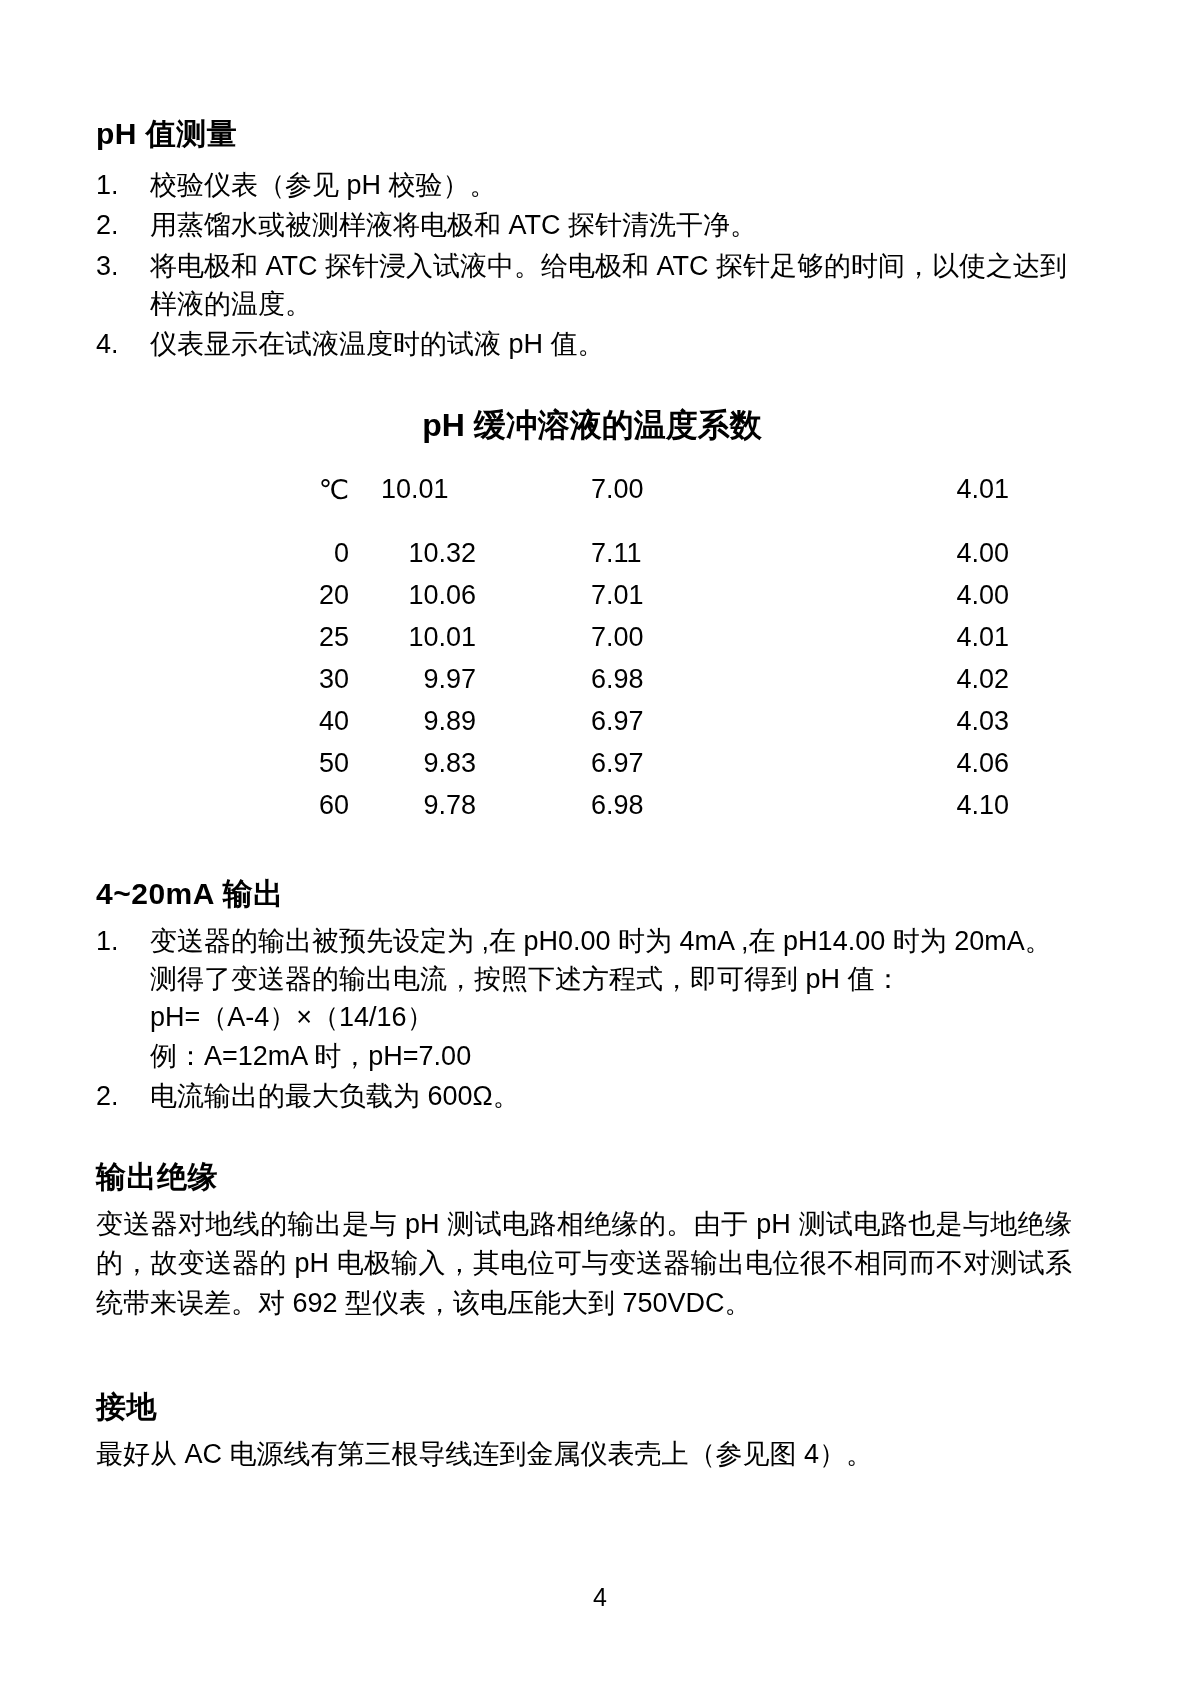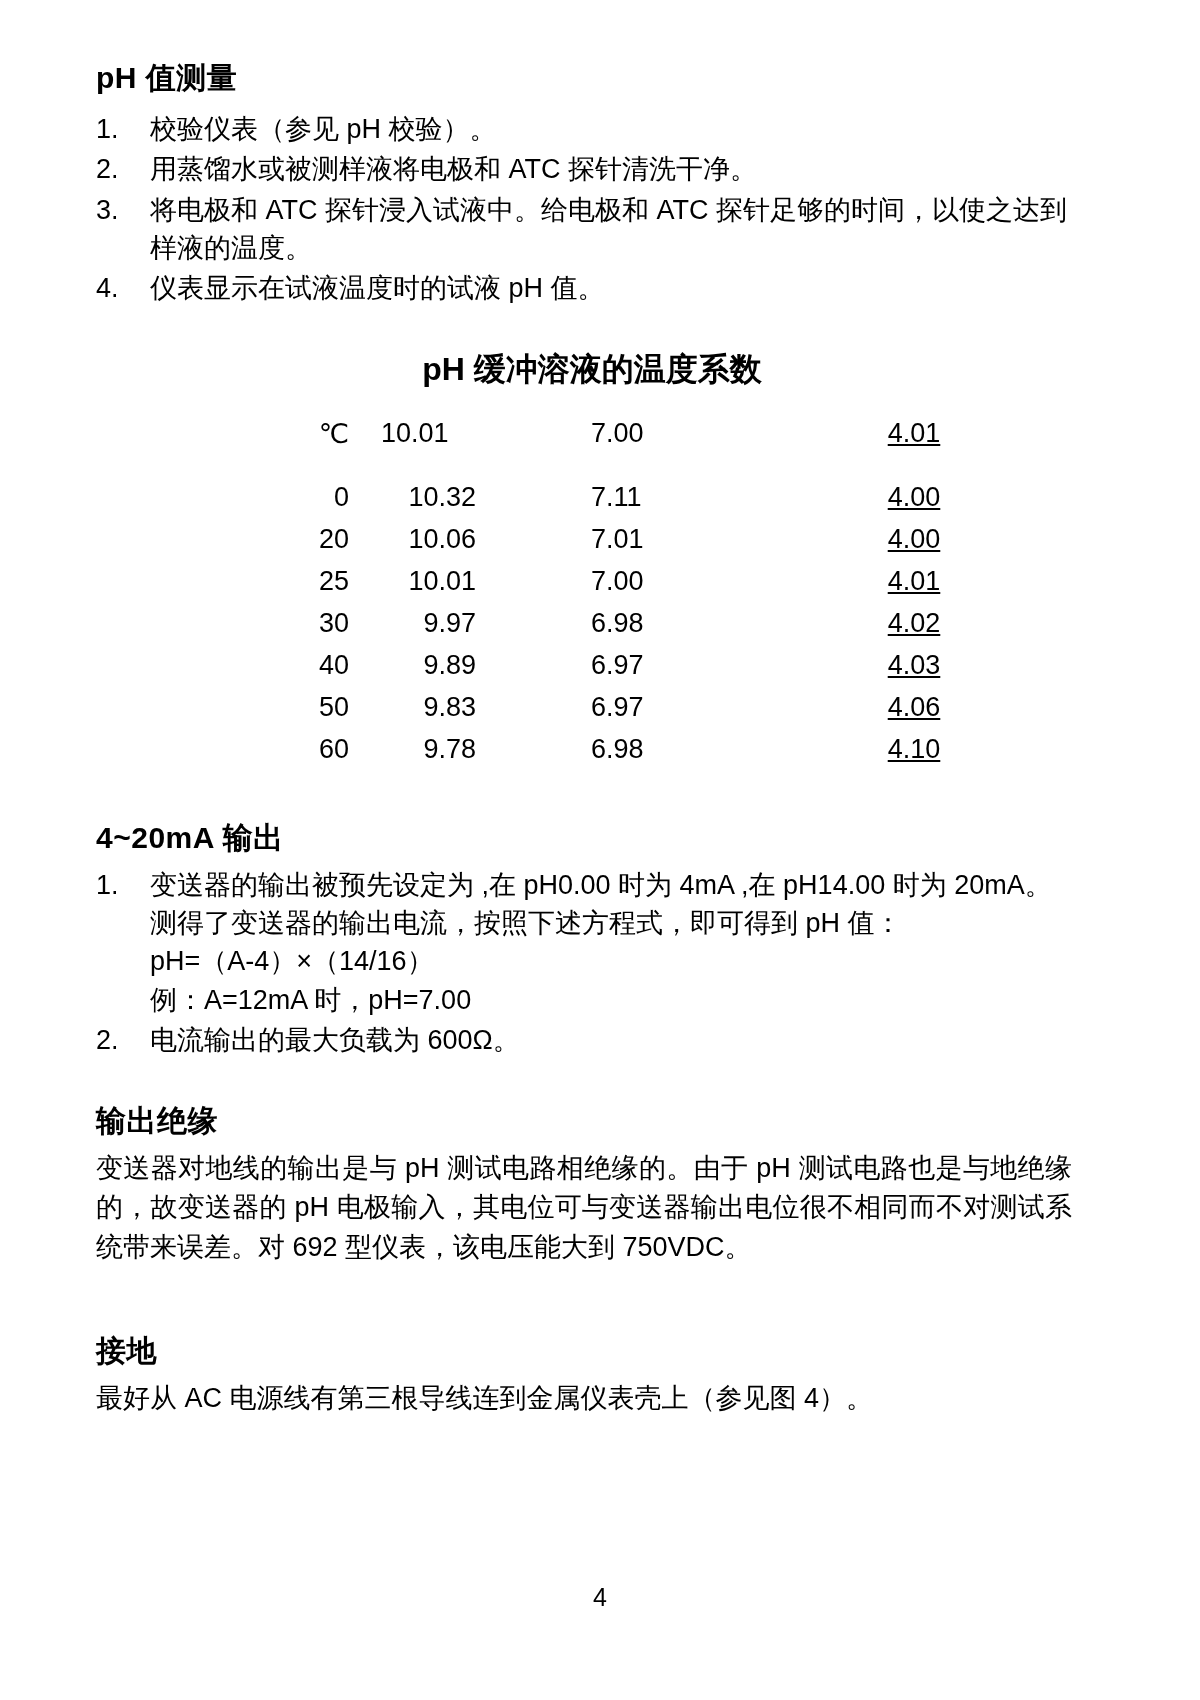--- a/index.html
+++ b/index.html
@@ -16,21 +16,21 @@
     position: relative;
     overflow: hidden;
   }
   .page {
     position: absolute;
     left: 0;
     top: 0;
     width: 1172px;
     height: 1700px;
     box-sizing: border-box;
-    padding: 60px 100px 0 96px;
+    padding: 116px 100px 0 96px;
   }
 
   
   .h-main {
     font-size: 30px;
     font-weight: bold;
     letter-spacing: 0.5px;
     margin: 0 0 14px 0;
     line-height: 1.2;
   }
@@ -104,23 +104,22 @@
     text-align: left;
     padding-left: 22px;
   }
   table.coef .c-v2 {
     width: 200px;
     text-align: left;
     padding-left: 10px;
   }
   table.coef .c-v3 {
     width: 190px;
-    text-align: center;
+    text-align: right;
     padding-left: 28px;
-    text-decoration: underline;
   }
   table.coef tr.head td {
     padding-bottom: 30px;
   }
   table.coef tr.data td {
     padding-bottom: 8px;
   }
   .num-right { text-align: right; display: inline-block; width: 95px; }
 
   

